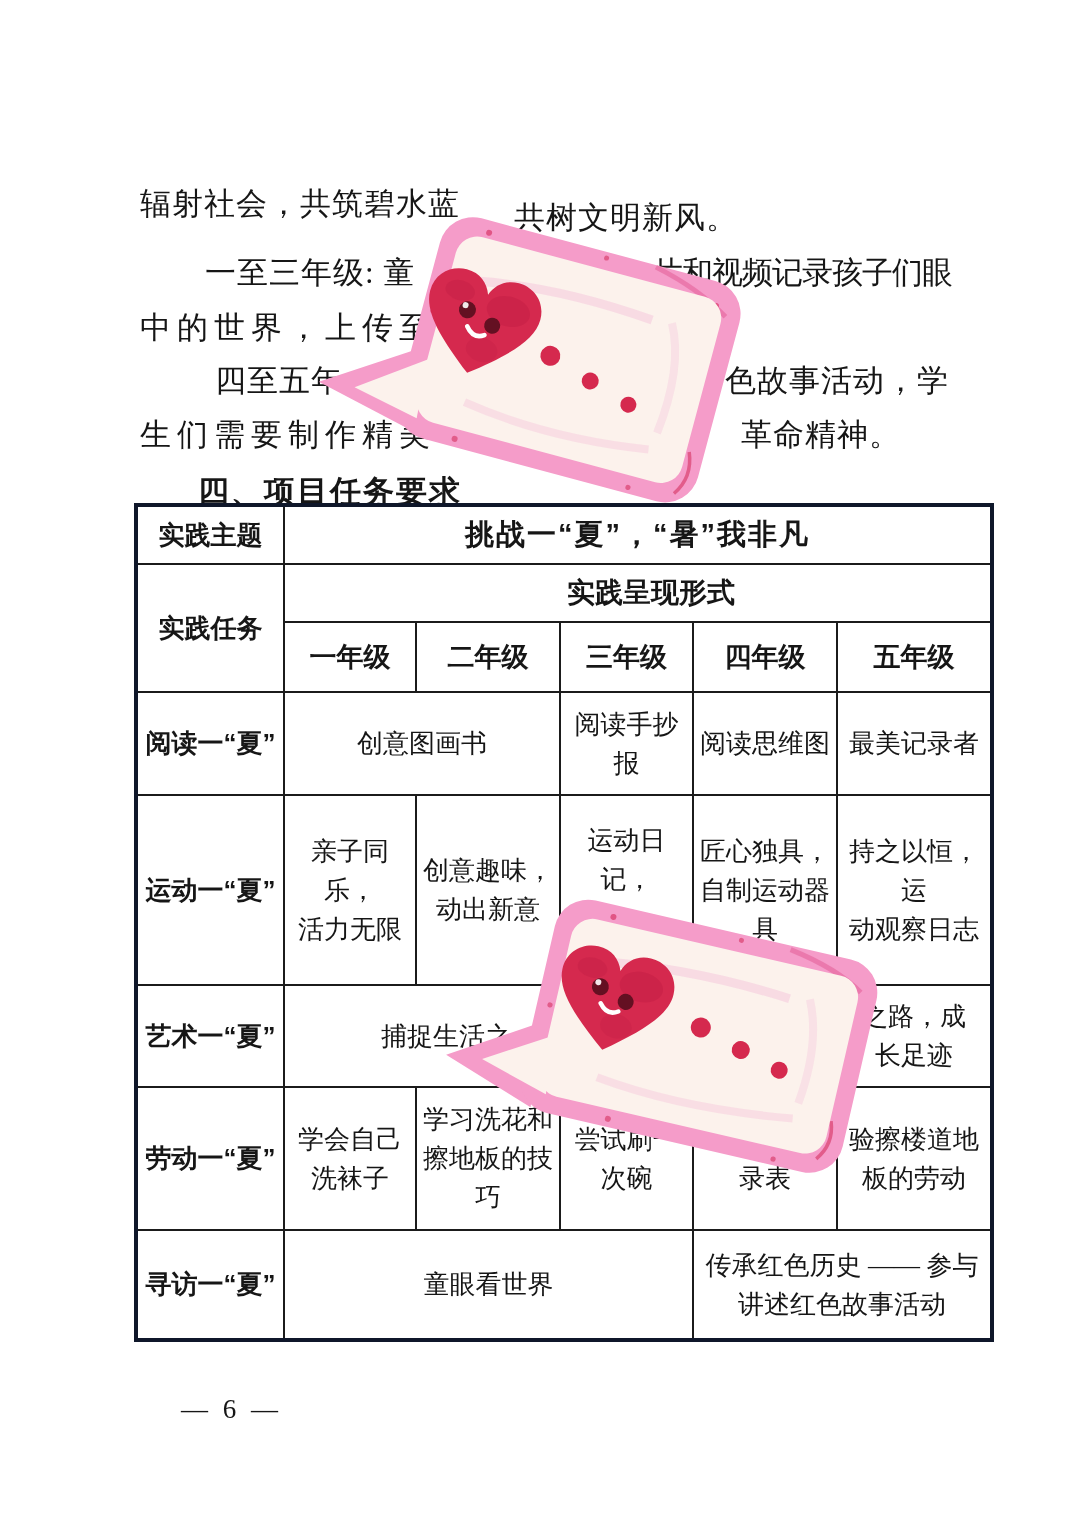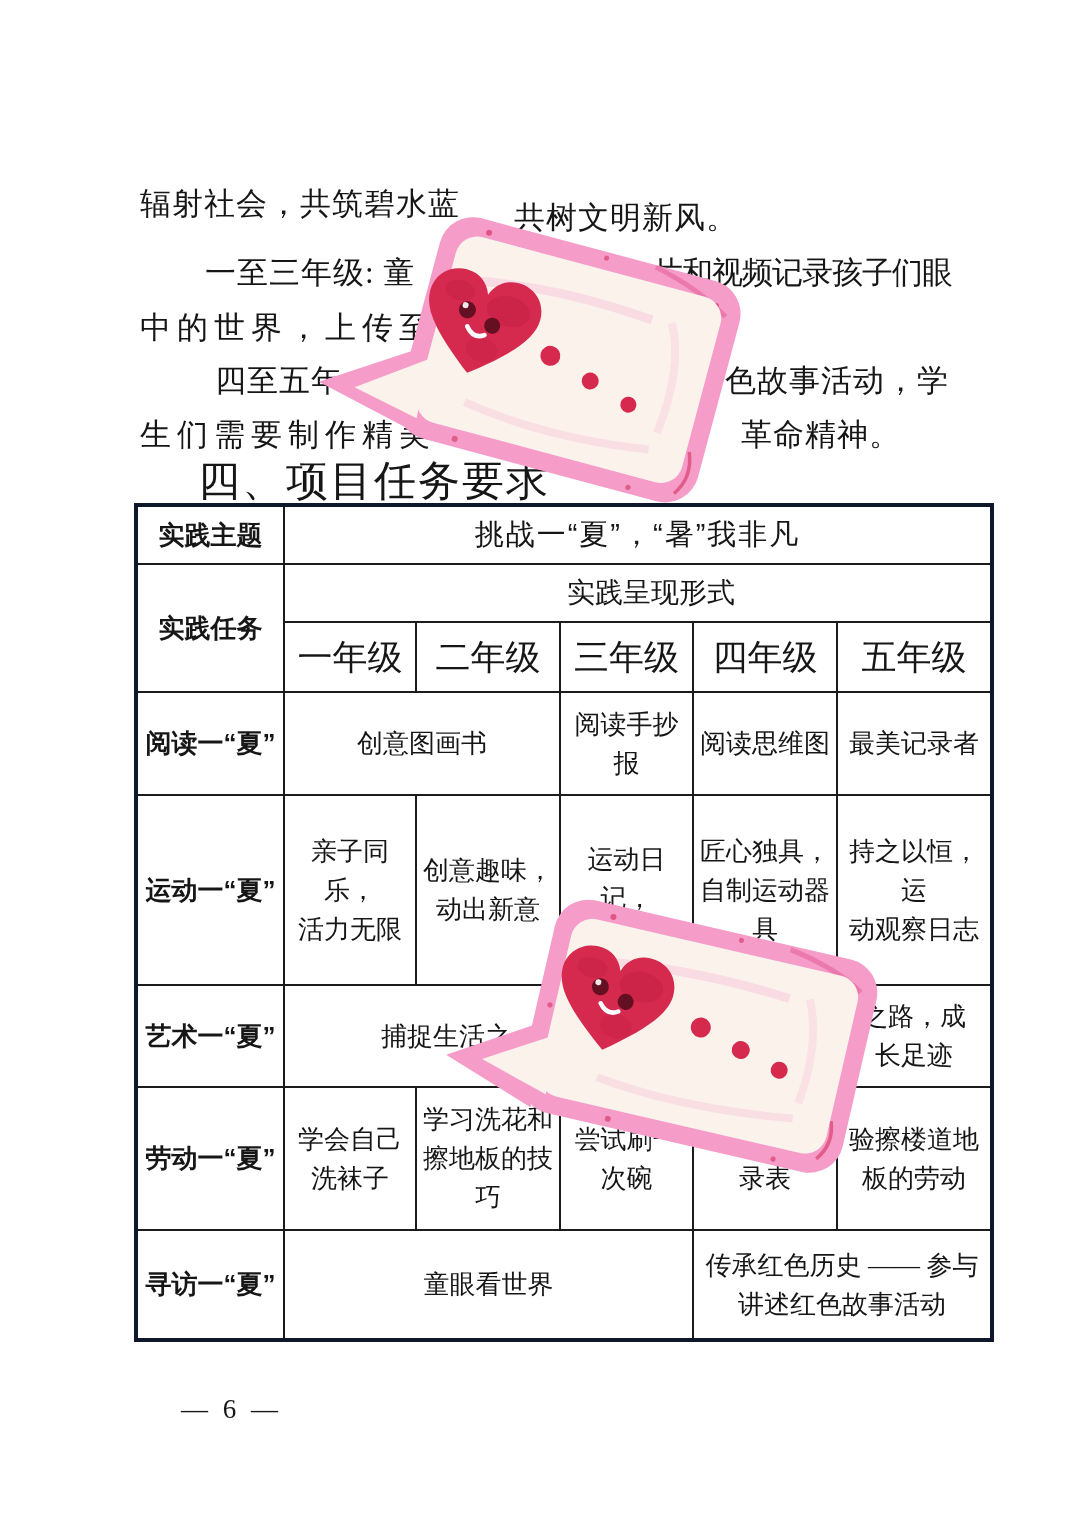--- a/index.html
+++ b/index.html
@@ -5,37 +5,37 @@
   html,body{margin:0;padding:0;}
   body{
     width:1080px;height:1527px;position:relative;overflow:hidden;
     background:#ffffff;color:#161616;
     font-family:"Liberation Serif","DejaVu Serif",serif;
   }
   .seg{position:absolute;font-size:31px;white-space:nowrap;letter-spacing:1px;}
   .seg.wide{letter-spacing:6px;}
   .seg.tight{letter-spacing:-1px;}
   .heading{
-    position:absolute;left:198px;top:453px;
+    position:absolute;left:198px;top:471px;
     font-family:"Liberation Sans","DejaVu Sans",sans-serif;
-    font-weight:normal;font-size:42px;letter-spacing:2px;
+    font-weight:bold;font-size:31px;letter-spacing:2px;
   }
   .tbl-wrap{position:absolute;left:134px;top:503px;}
   table{border-collapse:collapse;table-layout:fixed;width:856px;border:4px solid #0f172a;}
   td,th{
     border:2.5px solid #1b1b1b;text-align:center;vertical-align:middle;
     white-space:pre-line;font-size:26px;line-height:1.5;padding:2px;
     font-weight:normal;
   }
-  .b{font-family:"Liberation Sans","DejaVu Sans",sans-serif;font-weight:normal;margin-left:34px;}
+  .b{font-family:"Liberation Sans","DejaVu Sans",sans-serif;font-weight:bold;margin-left:34px;}
   .rowlab{font-family:"Liberation Sans","DejaVu Sans",sans-serif;font-weight:bold;font-size:26px;padding:0;}
   .themeval{font-size:29px;letter-spacing:2px;}
   .formhdr{font-size:28px;padding-left:29px;}
-  .grade{font-size:35px;}
-  .vtop{vertical-align:top;padding-top:44px;}
+  .grade{font-size:27px;}
+  .vtop{vertical-align:top;padding-top:27px;font-family:Liberation Mono, monospace;}
   .art{text-align:left;padding-left:96px;}
   .footer{position:absolute;left:181px;top:1394px;font-size:27px;letter-spacing:4px;}
   .sticker{position:absolute;overflow:visible;z-index:10;}
 </style>
 </head>
 <body>
 
 <span class="seg" style="left:140px;top:183px">辐射社会，共筑碧水蓝</span>
 <span class="seg" style="left:514px;top:197px">共树文明新风。</span>
 <span class="seg" style="left:205px;top:252px">一至三年级: 童</span>

